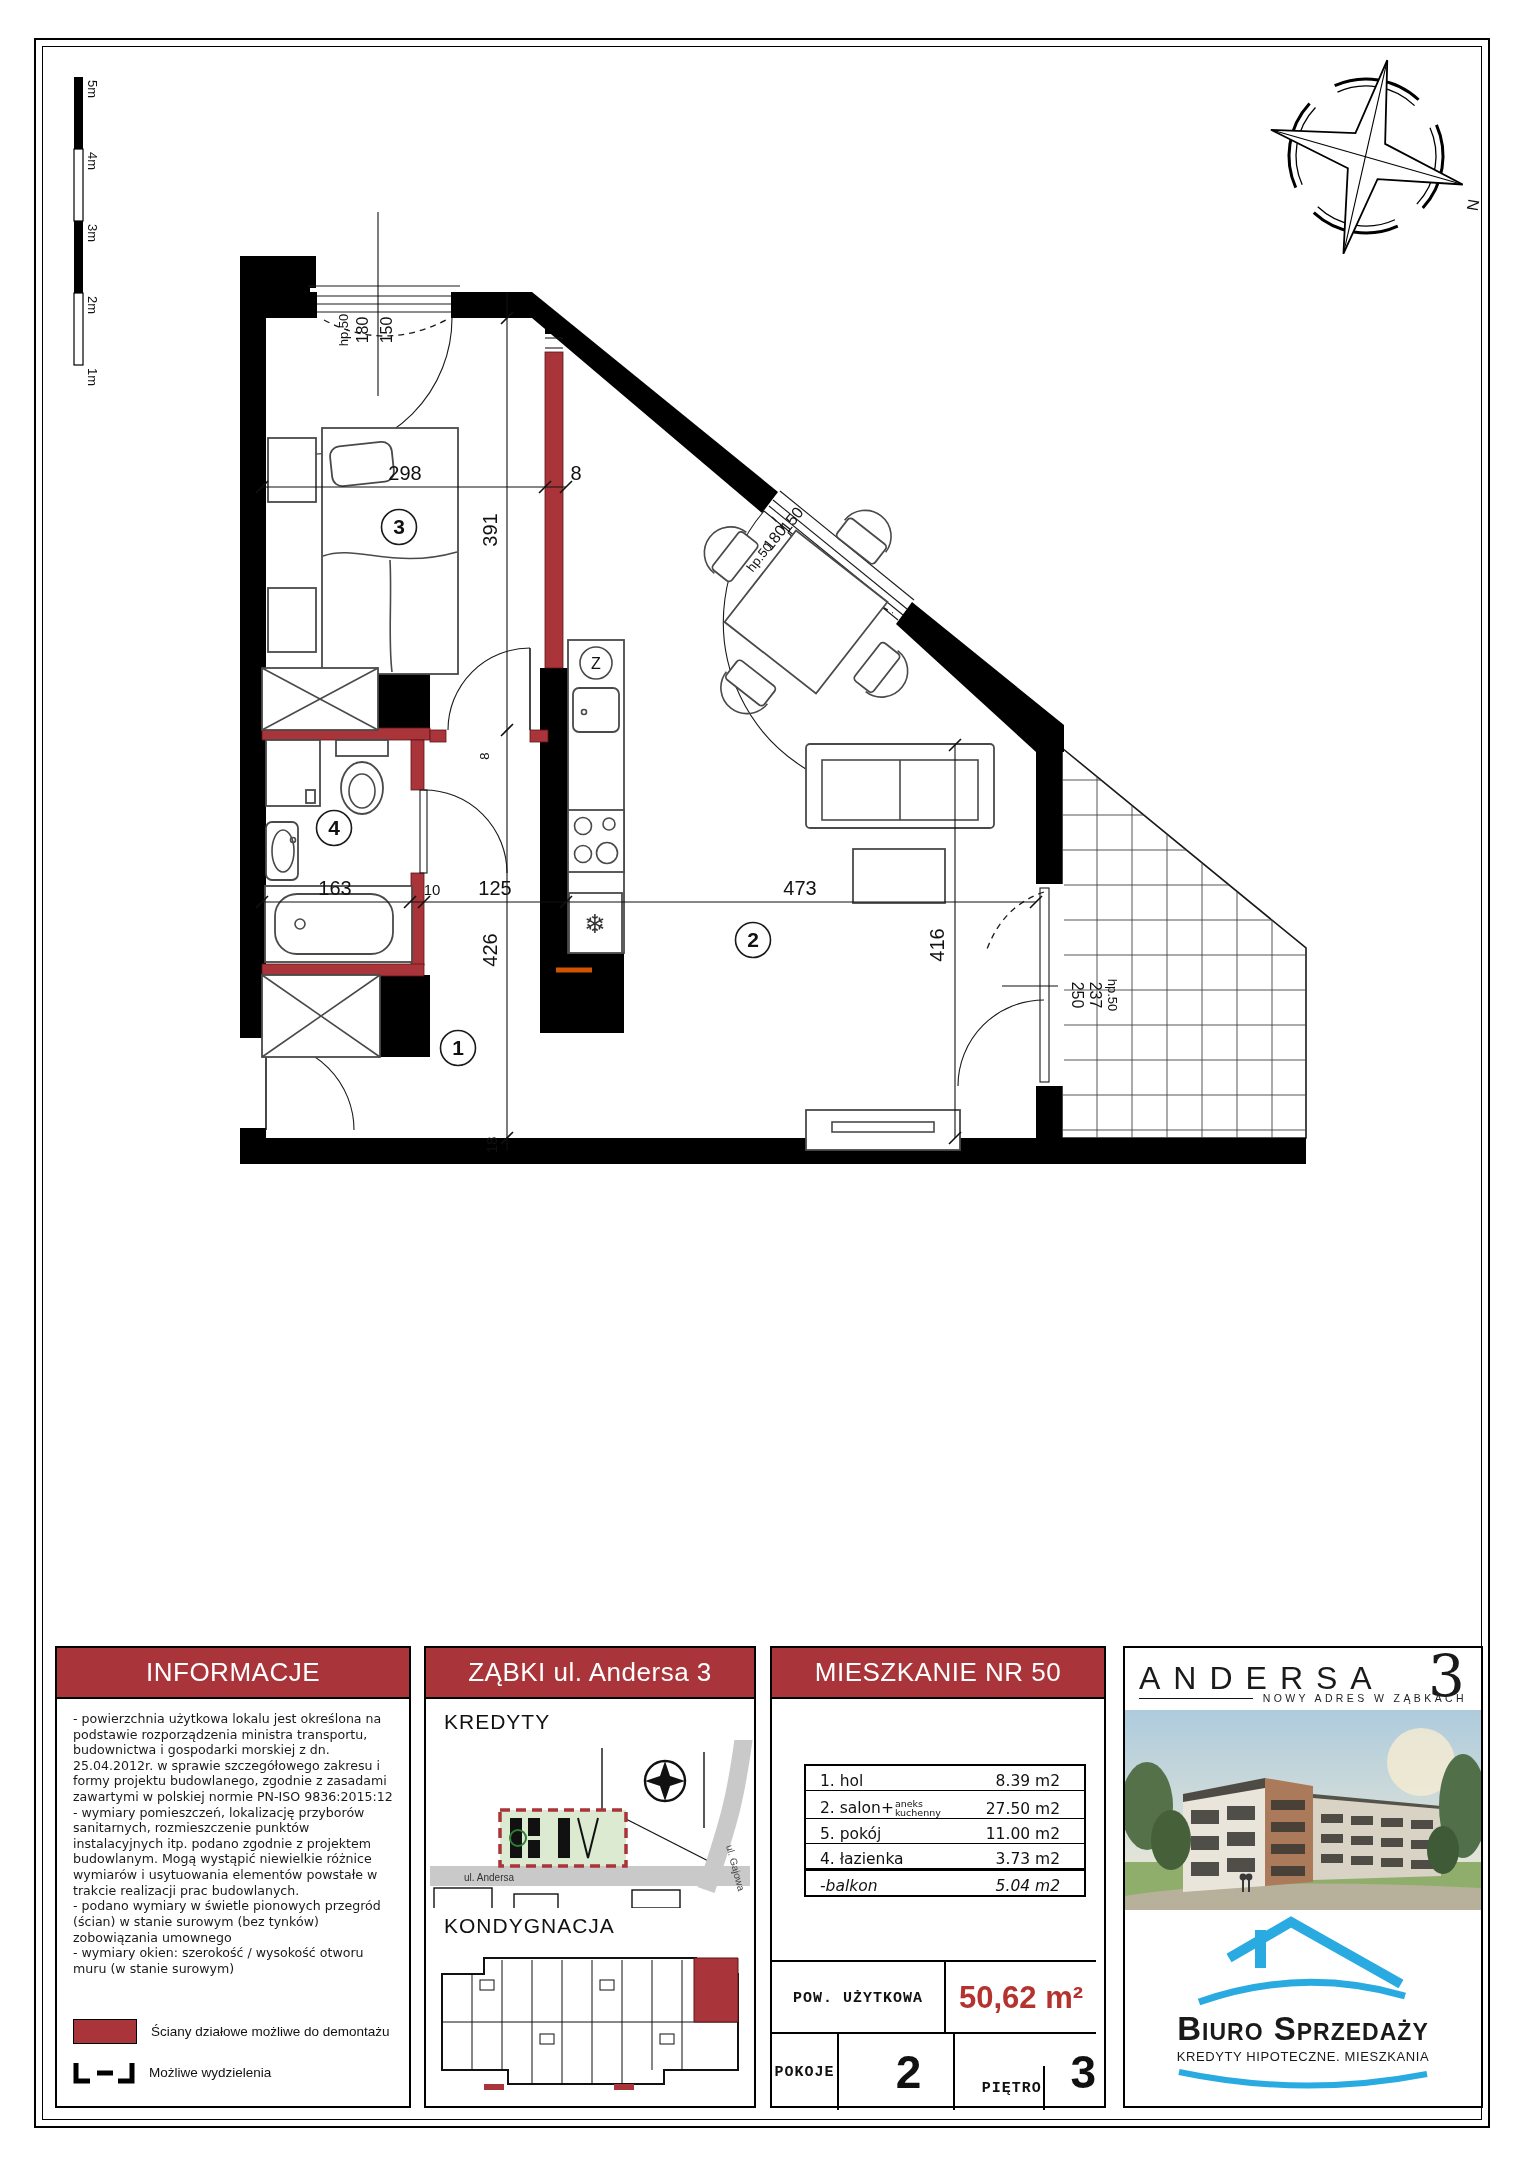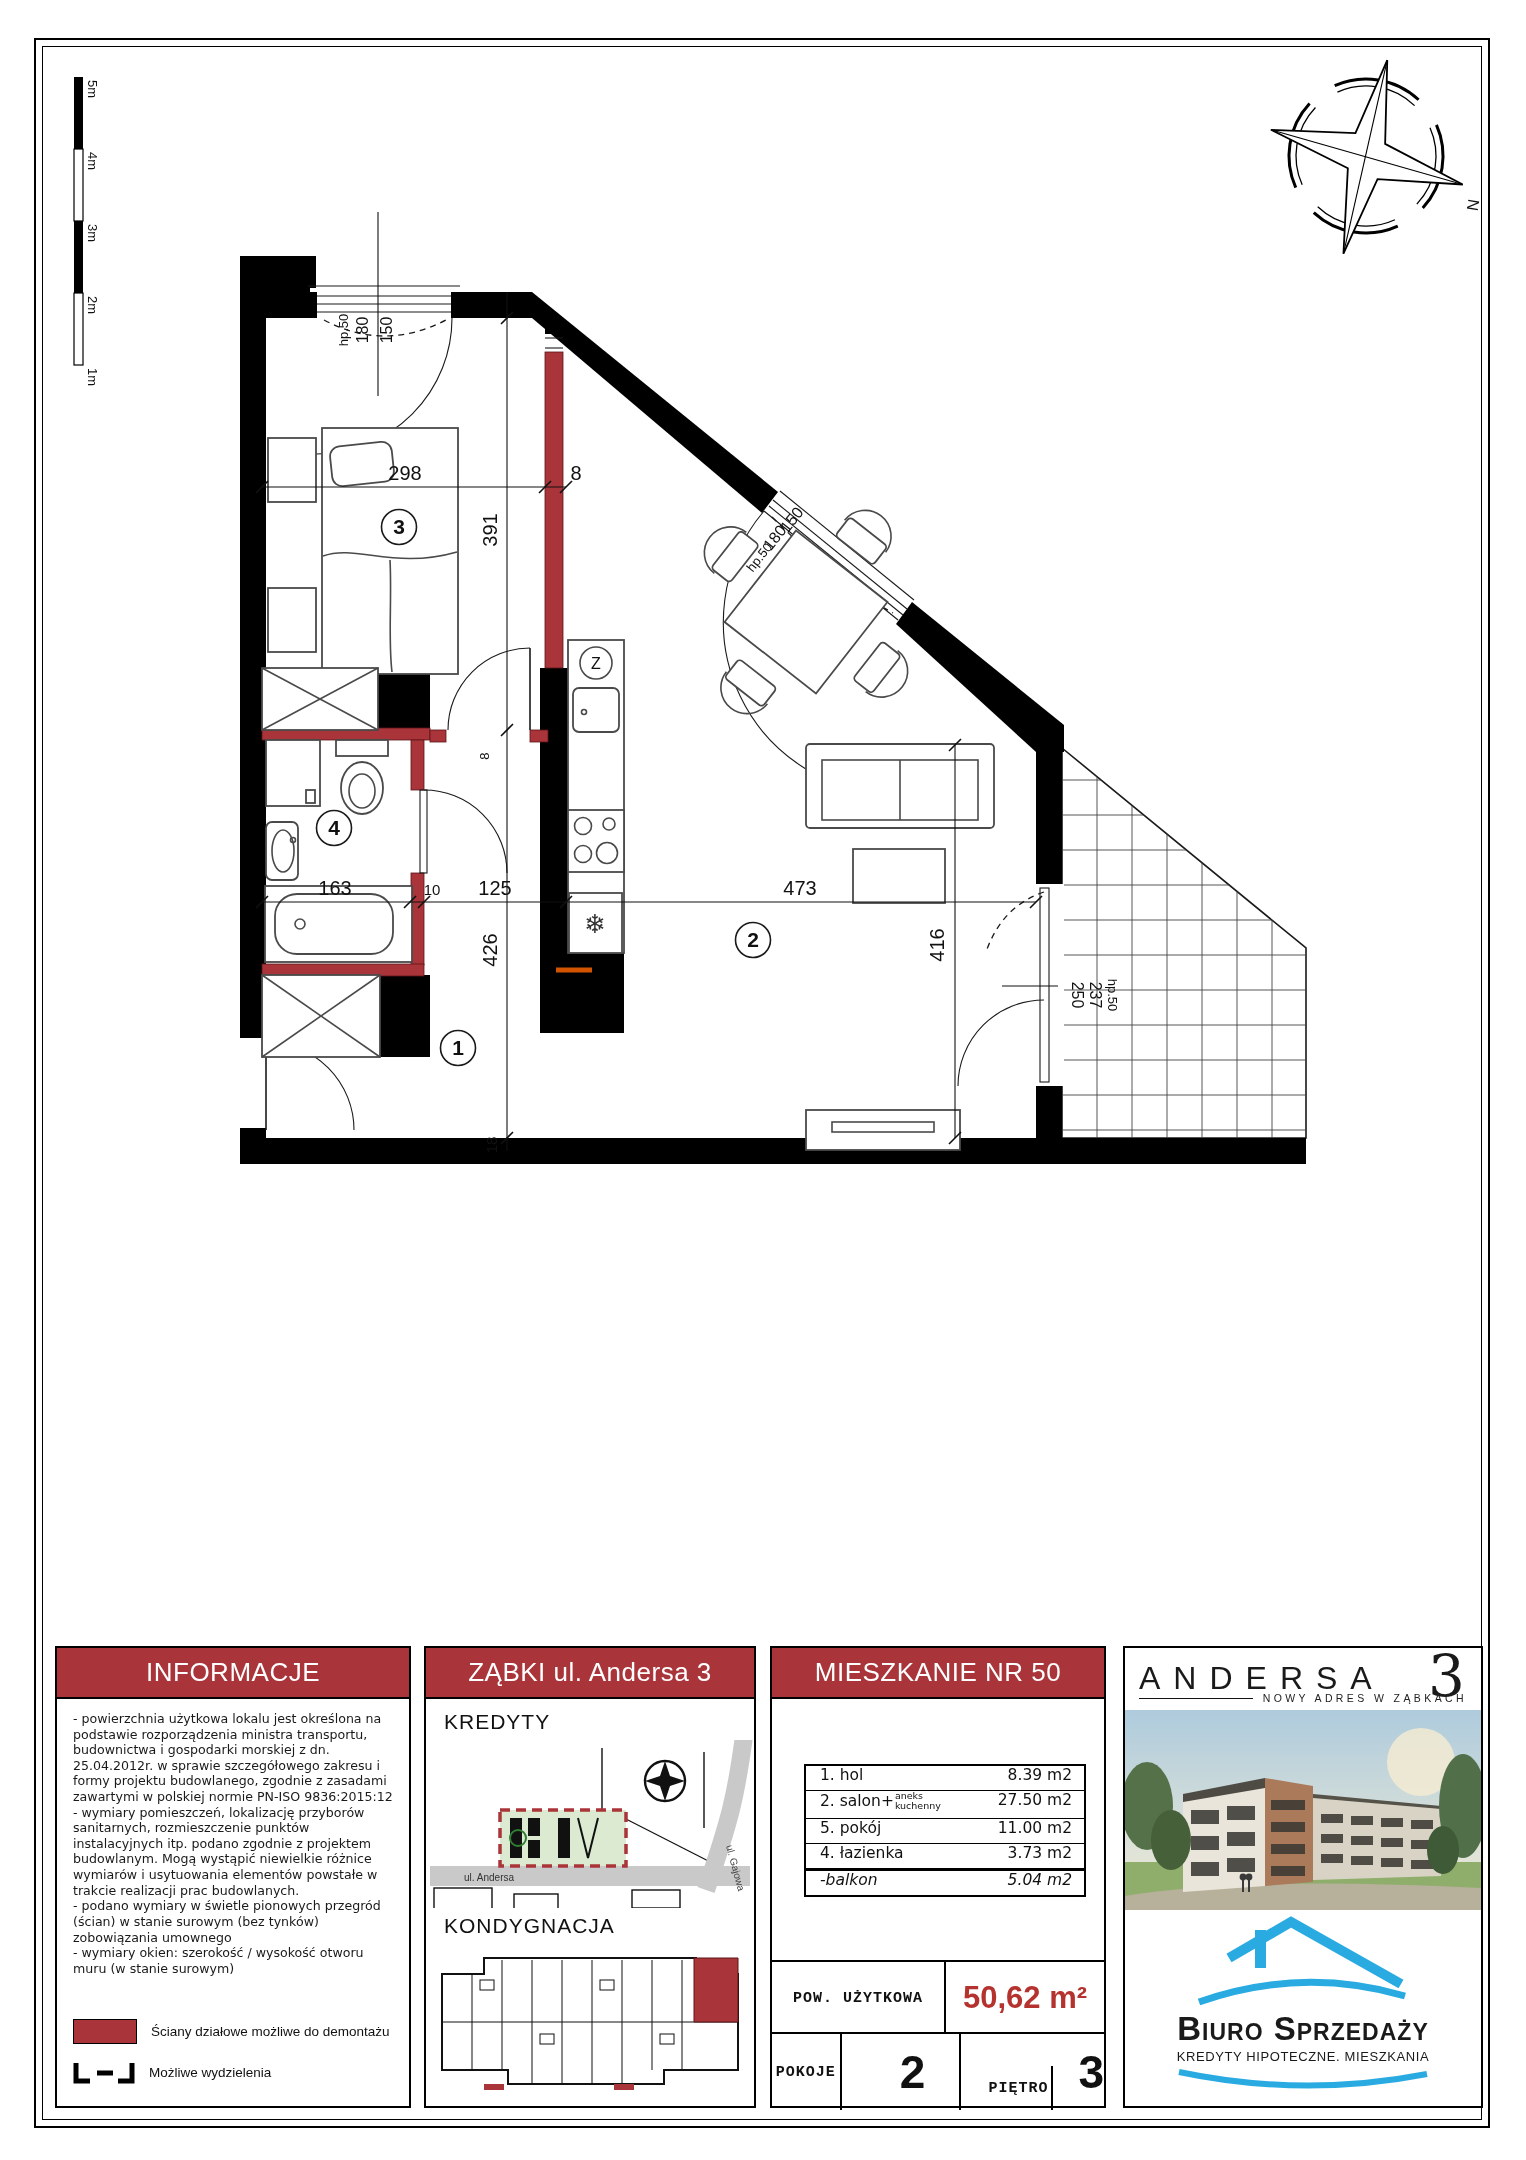--- a/index.html
+++ b/index.html
@@ -39,29 +39,29 @@
   .legend{position:absolute;left:16px;bottom:22px;right:10px;}
   .legend-row{display:flex;align-items:center;margin-top:16px;}
   .legend-swatch{width:62px;height:23px;background:#A93439;border:1.5px solid #000;flex:none;}
   .legend-icon{width:62px;height:24px;flex:none;}
   .legend-label{margin-left:14px;font-size:13.5px;color:#111;}
 
   .subhead{position:absolute;left:18px;font-size:21px;letter-spacing:1px;color:#111;}
   .map-svg,.floor-svg{position:absolute;left:0;}
 
   .apt-table{position:absolute;left:32px;top:116px;width:278px;border:2px solid #000;font-family:"DejaVu Sans",sans-serif;}
-  .trow{display:flex;justify-content:space-between;align-items:flex-start;padding:0 12px 0 14px;height:24px;
+  .trow{display:flex;justify-content:space-between;align-items:flex-end;padding:0 24px 0 14px;height:24px;
         border-top:1.5px solid #000;font-size:15.5px;color:#111;}
   .trow:first-child{border-top:none;}
   .trow.tall{height:27px;}
   .trow.balkon{border-top:3px solid #000;font-style:italic;}
   .tname{display:flex;align-items:center;}
   .stack{display:inline-block;margin-left:1px;font-size:9.5px;line-height:1.02;}
   .stack i{display:block;font-style:normal;}
-  .bigrow{position:absolute;left:0;right:0;display:flex;border-top:2px solid #000;}
+  .bigrow{position:absolute;left:0;right:8px;display:flex;border-top:2px solid #000;}
   .bigrow .cell{display:flex;align-items:center;justify-content:center;box-sizing:border-box;}
   .techlabel{font-family:"Liberation Mono",monospace;font-weight:bold;font-size:15px;color:#111;letter-spacing:1px;}
   .pow-value{color:#B5332E;font-weight:bold;font-size:31px;font-family:"Liberation Sans",sans-serif;}
   .bignum{font-weight:bold;font-size:46px;color:#111;}
 
   .brand-head{position:relative;height:60px;}
   .brand-name{position:absolute;left:14px;top:12px;font-size:32px;letter-spacing:13px;color:#1a1a1a;font-weight:400;}
   .brand-no{position:absolute;right:16px;top:-6px;font-family:"DejaVu Serif",serif;font-size:58px;color:#1a1a1a;}
   .brand-tagline{position:absolute;left:14px;right:14px;top:44px;display:flex;align-items:center;}
   .tag-line{flex:1 1 auto;height:0;border-top:1.6px solid #111;margin-right:10px;}

